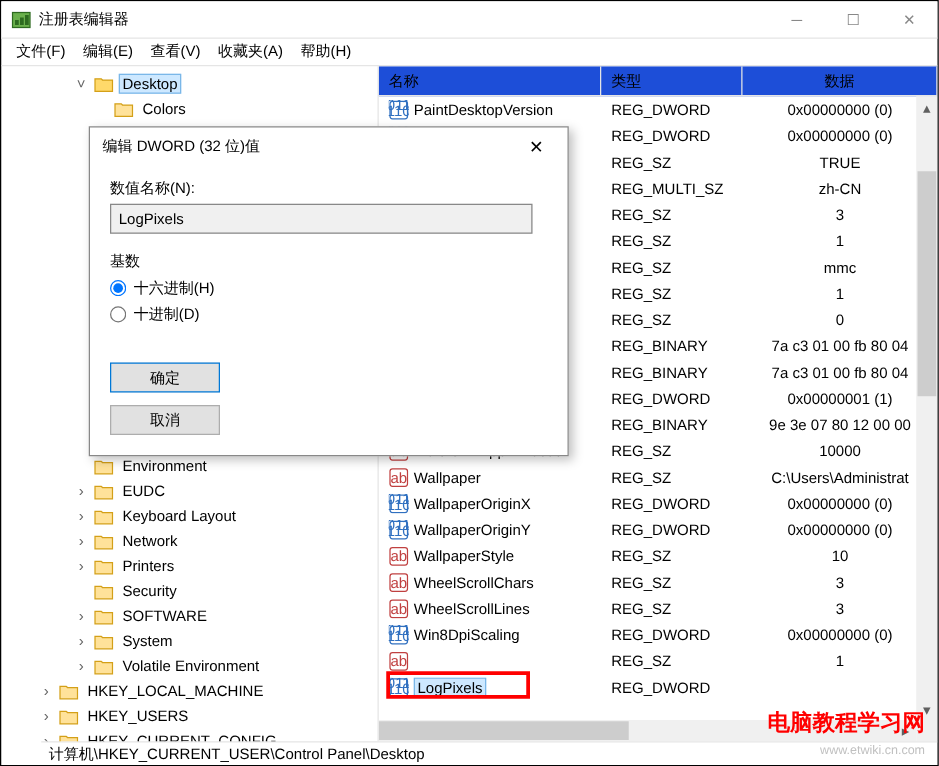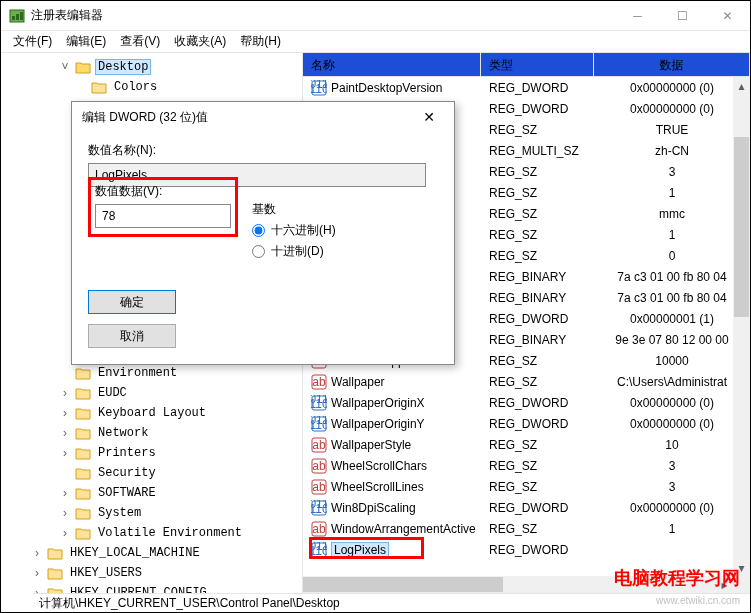--- a/index.html
+++ b/index.html
@@ -12,21 +12,21 @@
 .menubar { height: 22px; display: flex; align-items: center; padding-left: 6px; gap: 2px; border-bottom: 1px solid #e5e5e5; }
 .menuitem { padding: 2px 6px; }
 .content { display: flex; height: 540px; }
 .treepane { width: 302px; border-right: 1px solid #e5e5e5; overflow: hidden; position: relative; }
 .listpane { flex: 1; overflow: hidden; position: relative; }
 .tree { padding: 4px 0 4px 8px; }
 .tree-row { display: flex; align-items: center; height: 20px; white-space: nowrap; }
 .tree-row .toggler { width: 12px; text-align: center; color: #666; }
 .folder-icon { width: 16px; height: 14px; margin: 0 4px; }
 .tree-row.selected .label { background: #cde8ff; border: 1px solid #7ab7e8; padding: 0 2px; }
-.tree-row .label { padding: 0 3px; font-family: Liberation Mono, monospace; }
+.tree-row .label { padding: 0 3px; }
 
 
 .list-header { display: flex; height: 24px; border-bottom: 1px solid #e5e5e5; background: #1d4ed8; }
 .list-header div { padding: 4px 8px; border-right: 1px solid #e5e5e5; font-weight: normal; }
 .col-name { width: 178px; }
 .col-type { width: 113px; }
 .col-data { flex: 1; text-align: center; }
 .list-body { }
 .list-row { display: flex; height: 21px; align-items: center; }
 .list-row .cell { padding: 0 8px; overflow: hidden; text-overflow: ellipsis; white-space: nowrap; }
@@ -452,21 +452,20 @@
           </div>
           <div class="cell col-type">REG_DWORD</div>
           <div class="cell col-data">0x00000000 (0)</div>
         </div>
         <div class="list-row">
           <div class="cell col-name">
             <svg class="reg-icon" viewBox="0 0 16 16">
               <rect x="1" y="1" width="14" height="14" rx="2" fill="#fff" stroke="#c04040"></rect>
               <text x="8" y="12" text-anchor="middle" font-size="9" fill="#c04040" font-family="sans-serif">ab</text>
             </svg>
-            <span class="nametxt">WindowArrangementActive</span>
           </div>
           <div class="cell col-type">REG_SZ</div>
           <div class="cell col-data">1</div>
         </div>
         <div class="list-row selected">
           <div class="cell col-name">
             <svg class="reg-icon" viewBox="0 0 16 16">
               <rect x="1" y="1" width="14" height="14" rx="2" fill="#fff" stroke="#3070c0"></rect>
               <text x="8" y="8" text-anchor="middle" font-size="5" fill="#3070c0">011</text>
               <text x="8" y="13" text-anchor="middle" font-size="5" fill="#3070c0">110</text>
@@ -500,26 +499,20 @@
 
 <div class="dialog">
   <div class="dlg-title">
     <span class="t">编辑 DWORD (32 位)值</span>
     <span class="dlg-close">✕</span>
   </div>
   <div class="dlg-body">
     <div class="field-label">数值名称(N):</div>
     <input class="txt-input ro" readonly="" value="LogPixels" style="">
     <div class="value-section">
-      <div class="value-col">
-        <div class="value-input-wrap red-box">
-          <div class="field-label">数值数据(V):</div>
-          <input class="value-input" value="78" style="">
-        </div>
-      </div>
       <div class="radios">
         <div class="field-label">基数</div>
         <label class="radio-opt">
             <input type="radio" checked="" style="">
             <span>十六进制(H)</span>
           </label>
         <label class="radio-opt">
             <input type="radio" style="">
             <span>十进制(D)</span>
           </label>

